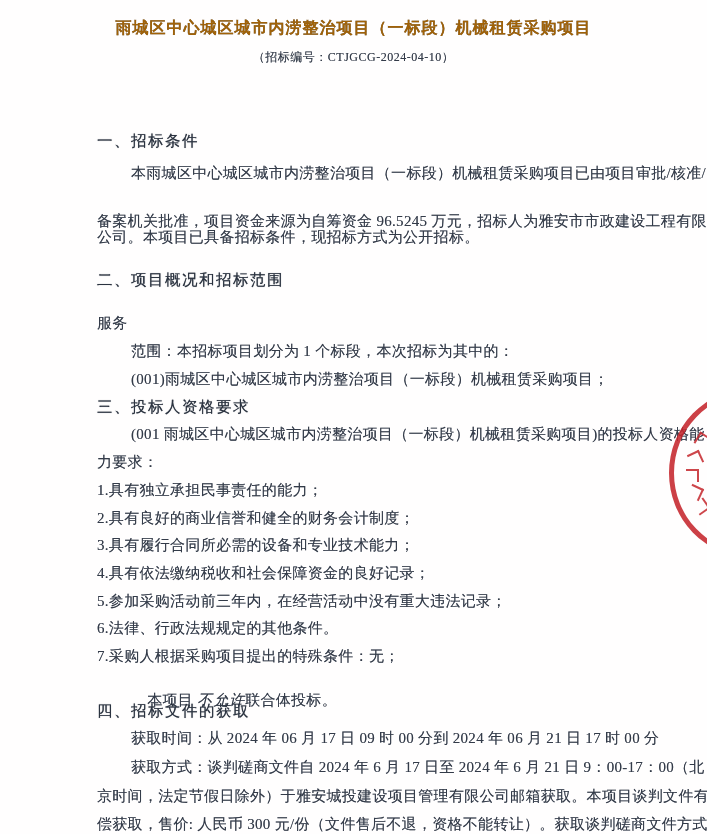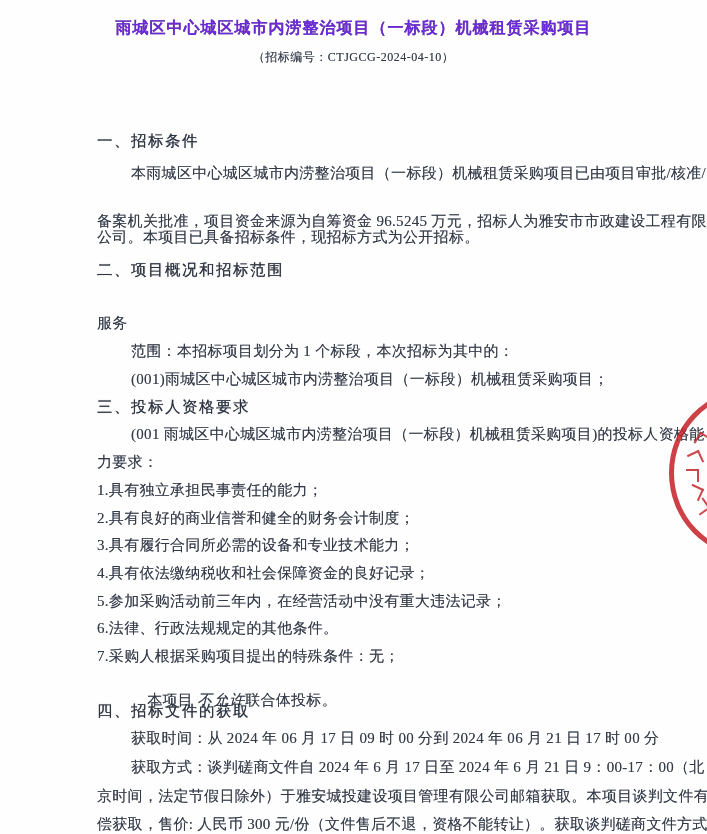--- a/index.html
+++ b/index.html
@@ -24,21 +24,21 @@
   .hd{
     font-weight:normal;
     font-size:15.5px;
     color:#2b3340;
     letter-spacing:1.5px;
     text-shadow:0 0 0.7px rgba(43,51,64,0.8);
   }
   .title{
     left:0;width:100%;text-align:center;
     font-weight:bold;font-size:16px;letter-spacing:1px;
-    color:#6d28d9;
+    color:#a16207;
     text-shadow:0 0 0.6px rgba(45,53,67,0.7);
   }
   .subtitle{
     left:0;width:100%;text-align:center;
     font-size:12px;letter-spacing:0.5px;
   }
   .em-ital{font-style:italic;letter-spacing:1px;}
   
   .seal-arc{
     position:absolute;
@@ -63,21 +63,21 @@
 
   <div class="ln title" style="top:18px">雨城区中心城区城市内涝整治项目（一标段）机械租赁采购项目</div>
   <div class="ln subtitle" style="top:49px">（招标编号：CTJGCG-2024-04-10）</div>
 
 
   <div class="ln hd" style="top:131px">一、招标条件</div>
   <div class="ln indent" style="top:164px">本雨城区中心城区城市内涝整治项目（一标段）机械租赁采购项目已由项目审批/核准/</div>
   <div class="ln" style="top:212px">备案机关批准，项目资金来源为自筹资金 96.5245 万元，招标人为雅安市市政建设工程有限</div>
   <div class="ln" style="top:228px">公司。本项目已具备招标条件，现招标方式为公开招标。</div>
 
-  <div class="ln hd" style="top:260px">二、项目概况和招标范围</div>
+  <div class="ln hd" style="top:270px">二、项目概况和招标范围</div>
   <div class="ln" style="top:314px">服务</div>
   <div class="ln indent" style="top:342px">范围：本招标项目划分为 1 个标段，本次招标为其中的：</div>
   <div class="ln indent" style="top:370px">(001)雨城区中心城区城市内涝整治项目（一标段）机械租赁采购项目；</div>
 
   <div class="ln hd" style="top:397px">三、投标人资格要求</div>
   <div class="ln indent" style="top:425px">(001 雨城区中心城区城市内涝整治项目（一标段）机械租赁采购项目)的投标人资格能</div>
   <div class="ln" style="top:453px">力要求：</div>
   <div class="ln" style="top:481px">1.具有独立承担民事责任的能力；</div>
   <div class="ln" style="top:509px">2.具有良好的商业信誉和健全的财务会计制度；</div>
   <div class="ln" style="top:536px">3.具有履行合同所必需的设备和专业技术能力；</div>

